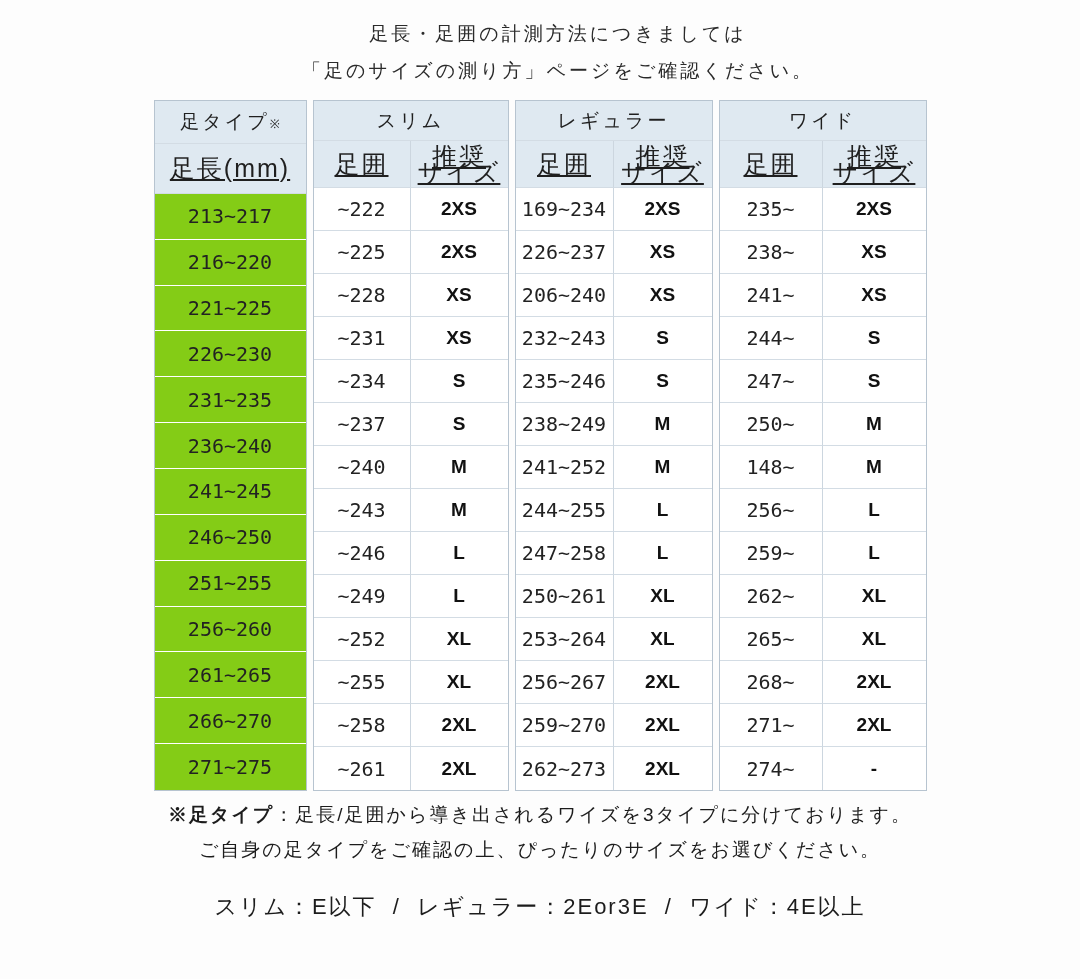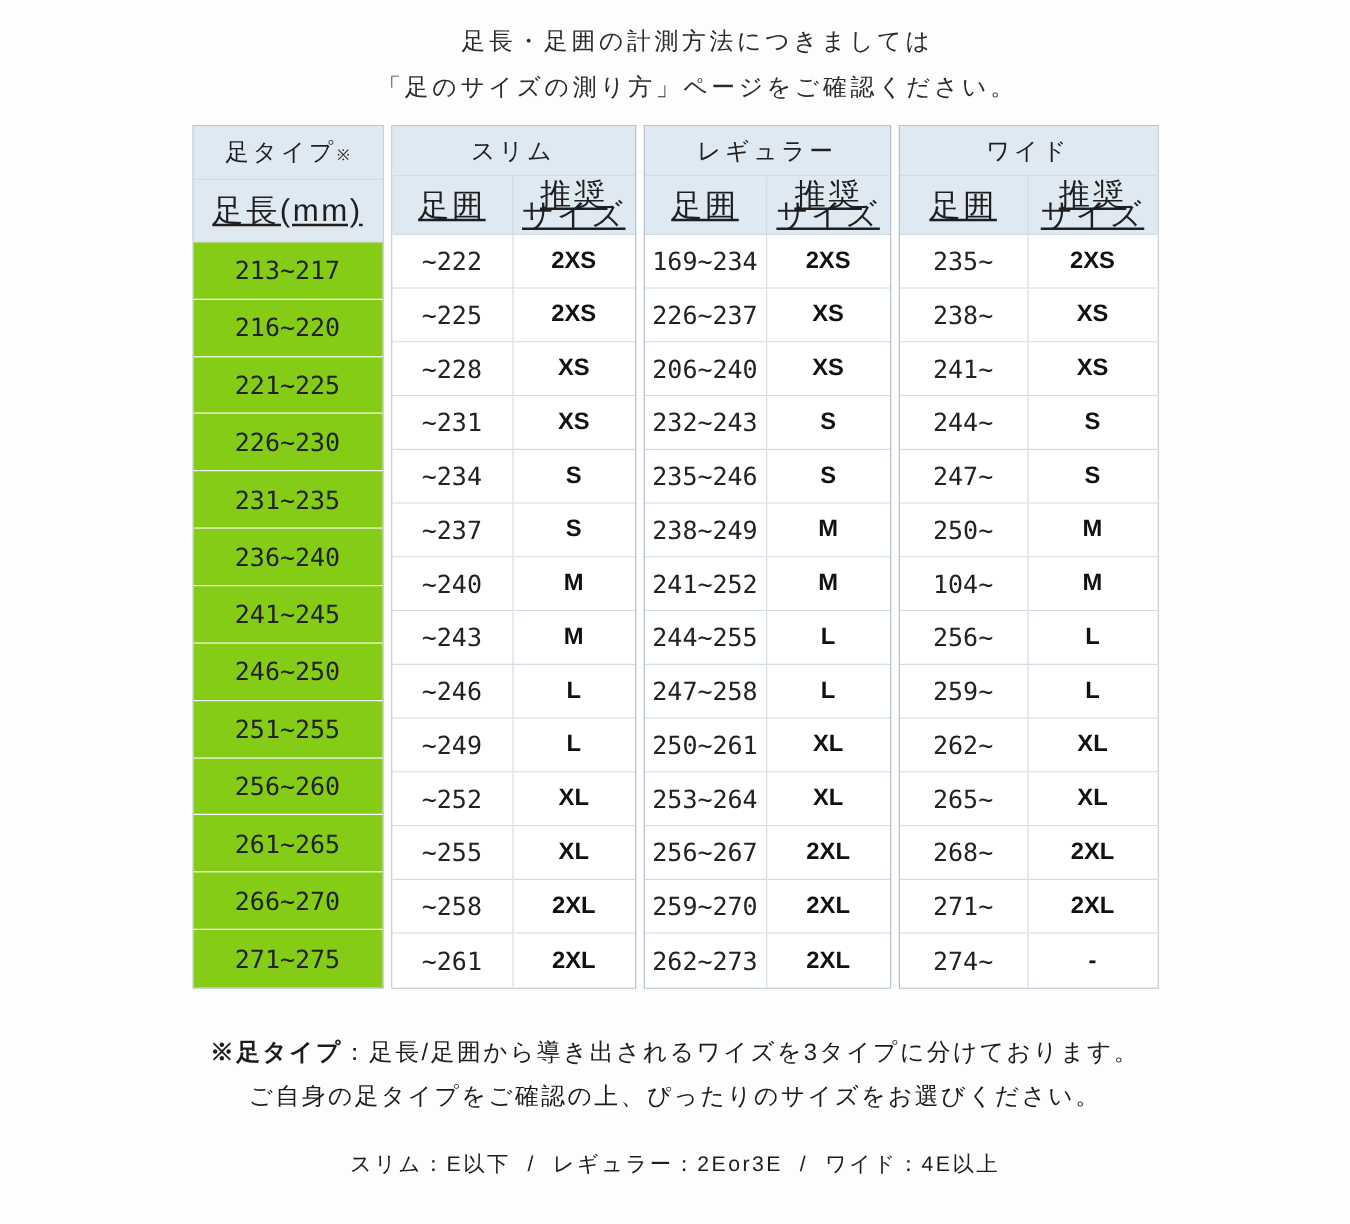--- a/index.html
+++ b/index.html
@@ -68,34 +68,34 @@
     font-size: 19px;
     color: #111;
   }
   .col-type td.num {
     background: #84cc16;
     border-bottom-color: #ffffff;
   }
   .col-type tr:last-child td { border-bottom: none; }
 
   
-  .notes { margin-top: 40px; text-align: center; }
+  .notes { margin-top: 12px; text-align: center; }
   .notes p {
     margin: 0 0 11px 0;
     font-size: 19px;
     line-height: 24px;
     letter-spacing: 2px;
     color: #1c1c1c;
   }
   .notes strong { font-weight: bold; }
 
   .legend {
     margin: 30px 0 0 0;
     text-align: center;
-    font-size: 17px;
+    font-size: 22px;
     letter-spacing: 2px;
     color: #1c1c1c;
     white-space: pre-wrap;
   }
 </style>
 </head>
 <body>
 
 <div class="page">
 
@@ -319,21 +319,21 @@
           </tr>
       <tr>
             <td class="num">247~</td>
             <td class="size">S</td>
           </tr>
       <tr>
             <td class="num">250~</td>
             <td class="size">M</td>
           </tr>
       <tr>
-            <td class="num">104~</td>
+            <td class="num">148~</td>
             <td class="size">M</td>
           </tr>
       <tr>
             <td class="num">256~</td>
             <td class="size">L</td>
           </tr>
       <tr>
             <td class="num">259~</td>
             <td class="size">L</td>
           </tr>

